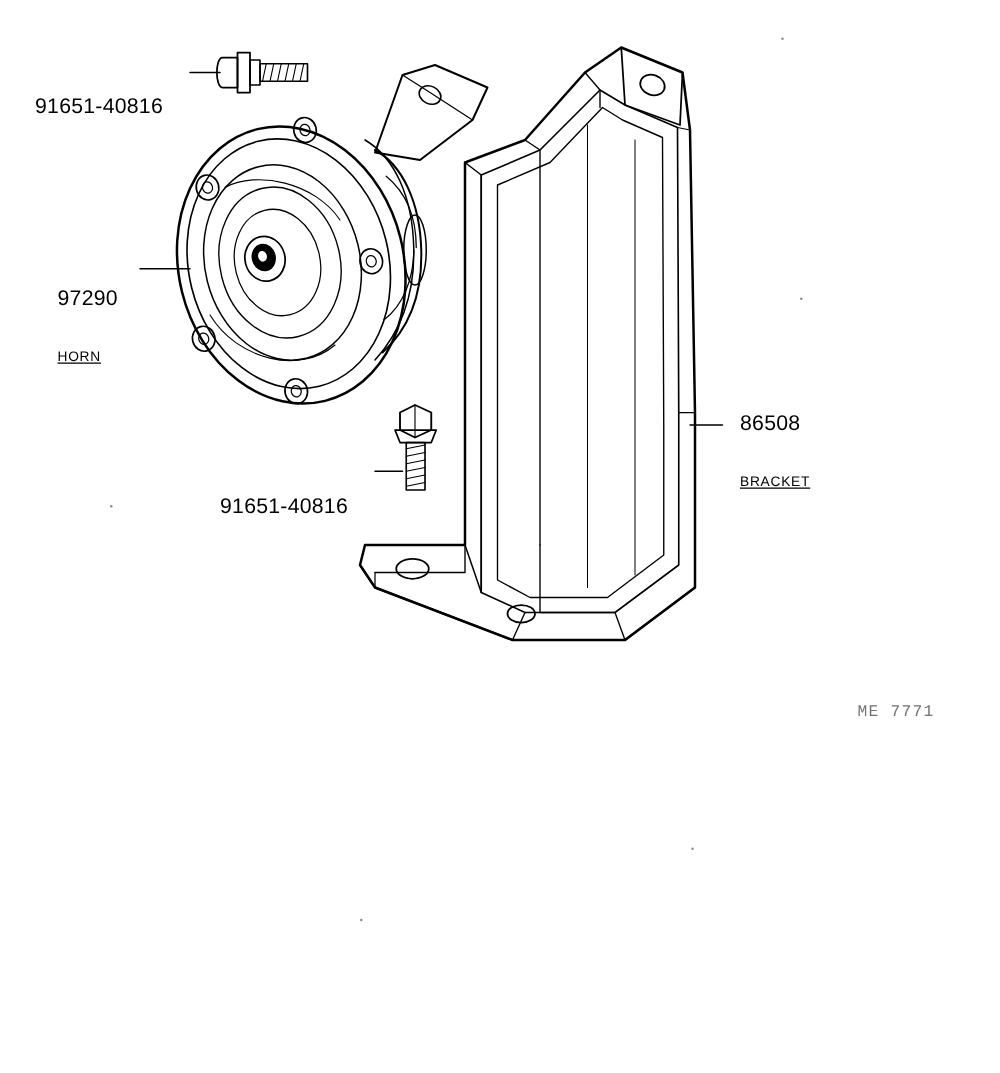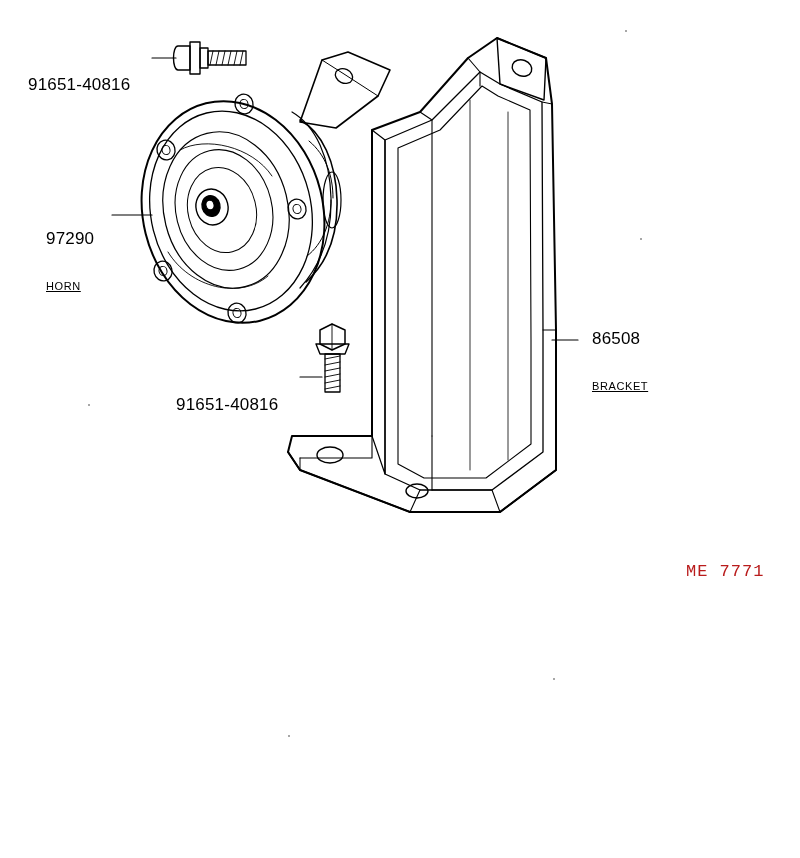--- a/index.html
+++ b/index.html
@@ -42,23 +42,23 @@
   .lbl .name {
     display: block;
     font-size: 11px;
     letter-spacing: 0.6px;
     text-decoration: underline;
   }
   .lbl.left-align { text-align: left; }
   .figcode {
     position: absolute;
     font-family: "Liberation Mono", monospace;
-    font-size: 17px;
+    font-size: 13px;
     letter-spacing: 1px;
-    color: #b91c1c;
+    color: #737373;
   }
   .speck {
     position: absolute;
     width: 2px;
     height: 2px;
     background: #8a8a8a;
     border-radius: 50%;
   }
 </style>
 </head>

